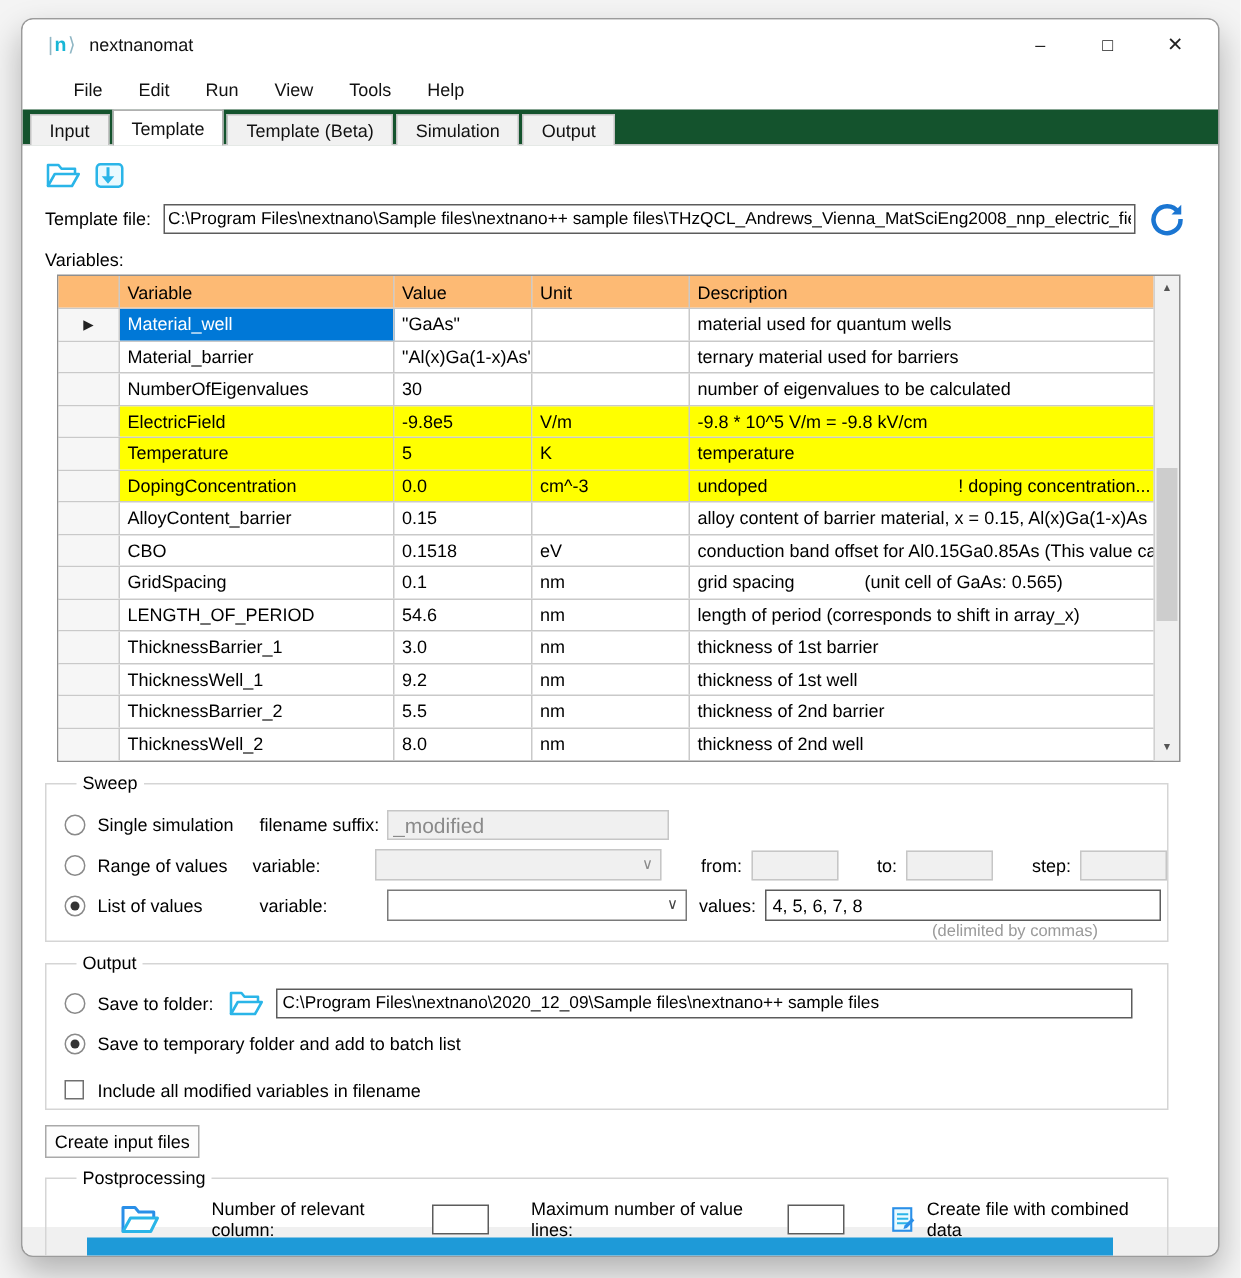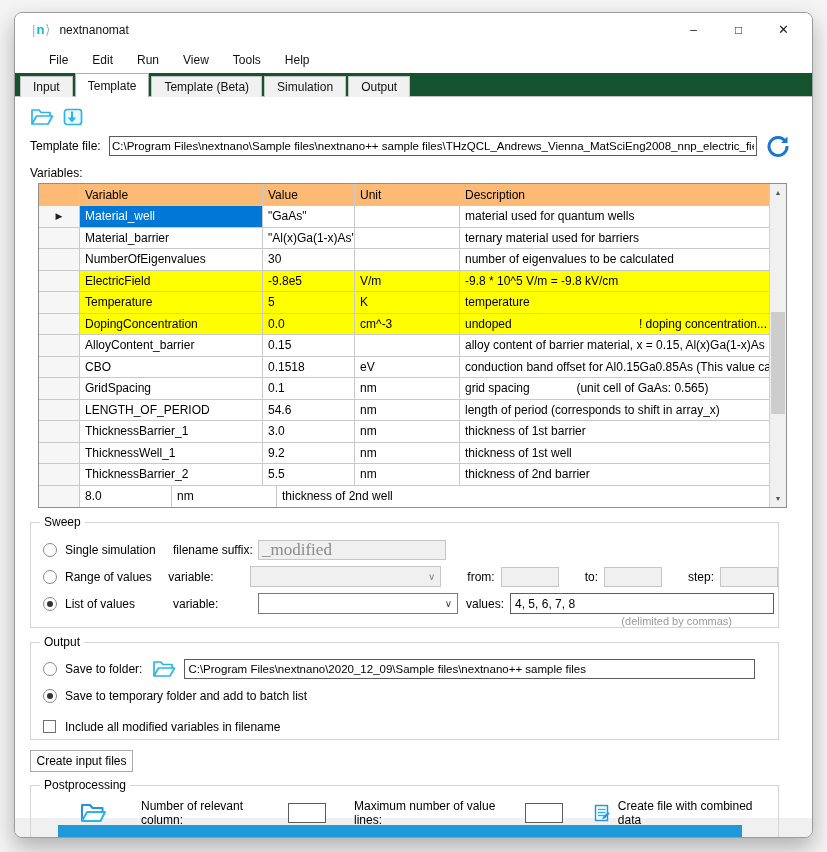--- a/index.html
+++ b/index.html
@@ -66,32 +66,32 @@
   .row-arrow { color: #222; font-size: 9px; }
   .desc-right { text-align: right; }
   
   .vscroll { position: absolute; top: 0; right: 0; width: 17px; height: 100%;
              background: #f0f0f0; border-left: 1px solid #d0d0d0; }
   .sc-btn { height: 17px; display: flex; align-items: center; justify-content: center; font-size: 7px; color: #555; }
   .sc-btn.down { position: absolute; bottom: 0; left: 0; right: 0; }
   .sc-thumb { position: absolute; left: 1px; right: 1px; top: 128px; height: 102px; background: #cdcdcd; }
   
   .groupbox { position: relative; border: 1px solid #d5d5d5; margin-top: 14px; width: 749px; }
-  .gb-legend { position: absolute; top: -8px; left: 9px; background: #fff; padding: 0 4px; text-align: right; }
+  .gb-legend { position: absolute; top: -8px; left: 20px; background: #fff; padding: 0 4px; text-align: right; }
   
   .sweep-box { height: 106px; padding-top: 13px; }
   .srow { display: flex; align-items: center; height: 27px; padding-left: 12px; }
   .radio { width: 14px; height: 14px; border: 1px solid #8a8a8a; border-radius: 50%; background: #fff;
            margin-right: 8px; flex: 0 0 14px; position: relative; }
   .radio.on::after { content:""; position: absolute; left: 3px; top: 3px; width: 6px; height: 6px;
                      border-radius: 50%; background: #333; }
   .rlabel { width: 108px; }
   .slabel { width: 78px; }
   .dis-input { background: #f0f0f0; color: #8a8a8a; border: 1px solid #c6c6c6; height: 20px;
-               font-family: Liberation Serif, serif; font-size: 17px; padding: 0 3px; }
+               font-family: Liberation Sans, sans-serif; font-size: 14px; padding: 0 3px; }
   .suffix-input { width: 188px; }
   .combo { width: 200px; height: 21px; border: 1px solid #c6c6c6; background: #f0f0f0;
            display: flex; align-items: center; justify-content: flex-end; padding-right: 5px; }
   .combo.enabled { background: #fff; border-color: #7a7a7a; }
   .chev { color: #8a8a8a; font-size: 10px; }
   .combo.enabled .chev { color: #444; }
   .mini-label { margin-left: 26px; margin-right: 6px; }
   .mini-input { width: 58px; }
   .values-label { margin-left: 8px; margin-right: 6px; }
   .values-input { width: 264px; height: 21px; border: 1px solid #5c5c5c; background: #fff;
@@ -279,20 +279,21 @@
             </div>
             <div class="g-row">
               <div class="g-cell c-rowhead"></div>
               <div class="g-cell c-var">ThicknessBarrier_2</div>
               <div class="g-cell c-val">5.5</div>
               <div class="g-cell c-unit">nm</div>
               <div class="g-cell c-desc"><span>thickness of 2nd barrier</span></div>
             </div>
             <div class="g-row">
               <div class="g-cell c-rowhead"></div>
+              <div class="g-cell c-var">ThicknessWell_2</div>
               <div class="g-cell c-val">8.0</div>
               <div class="g-cell c-unit">nm</div>
               <div class="g-cell c-desc"><span>thickness of 2nd well</span></div>
             </div>
           </div>
       </div>
       <div class="vscroll">
         <div class="sc-btn">▲</div>
         <div class="sc-thumb"></div>
         <div class="sc-btn down">▼</div>

